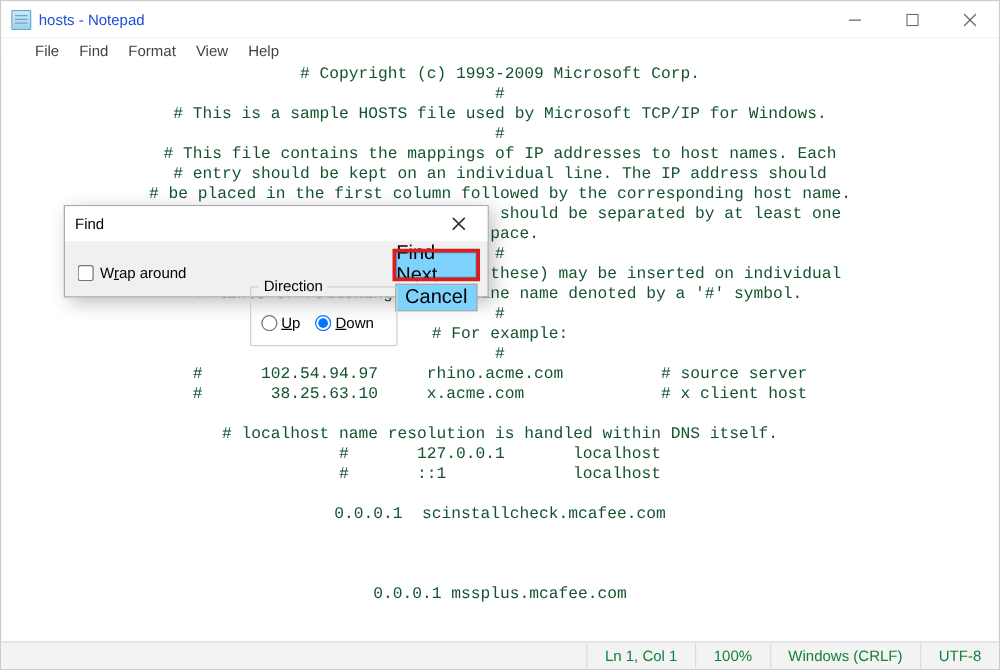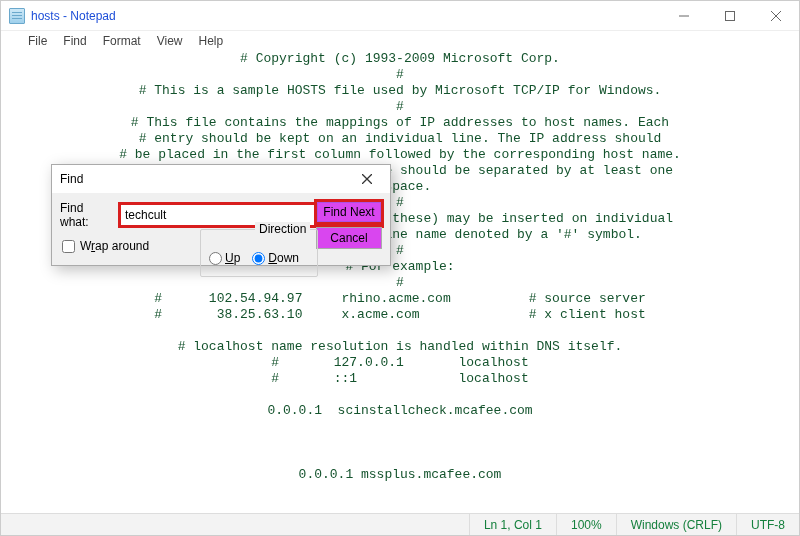--- a/index.html
+++ b/index.html
@@ -123,23 +123,23 @@
     border:1px solid #7a9ecb;
     padding:0 4px;
     font-family:"Segoe UI",sans-serif;
     font-size:12px;
     background:#fff;
   }
   .hl-red{ outline:3px solid #d81e1e; outline-offset:-1px; }
   .btncol{ position:absolute; right:8px; top:8px; display:flex; flex-direction:column; gap:4px; }
   .dlg-btn{
     width:66px; height:22px;
-    background:#d946ef;
+    background:#7dd3fc;
     border:1px solid #aaa;
-    font-size:12px;
+    font-size:16px;
     display:flex;align-items:center;justify-content:center;
     cursor:default;
   }
   .dlg-btn.primary{
     border:1px solid #2b72c2;
     box-shadow:inset 0 0 0 1px rgba(43,114,194,.25);
   }
   .opts-left{ margin-top:10px; display:flex; flex-direction:column; gap:6px; padding-left:2px;}
   .chk{ display:flex; align-items:center; gap:5px; }
   .chk input{ width:13px;height:13px;margin:0; }
@@ -148,21 +148,21 @@
     position:absolute;
     left:148px; top:36px;
     width:118px; height:48px;
     border:1px solid #d0d0d0;
     border-radius:2px;
     padding:14px 8px 4px 8px;
     display:flex; gap:12px; align-items:center;
   }
   .direction-box .legend{
     position:absolute; top:-8px; left:6px;
-    background:#f0f0f0; padding:0 4px; font-size:12px;margin-left:48px;
+    background:#f0f0f0; padding:0 4px; font-size:12px;
   }
   .radio{display:flex;align-items:center;gap:3px;}
   .radio input{margin:0;width:13px;height:13px;}
   .radio span u{text-decoration:underline;}
 </style>
 </head>
 <body>
 
 <div class="titlebar">
   <div class="app-icon"></div>
@@ -224,24 +224,20 @@
 <div class="find-dialog">
   <div class="find-titlebar">
     <div class="ft-title">Find</div>
     <div class="find-close">
       <svg viewBox="0 0 10 10">
           <path d="M0 0 L10 10 M10 0 L0 10"></path>
         </svg>
     </div>
   </div>
   <div class="find-body">
-    <div class="row1">
-      <label>Find what:</label>
-      <input class="find-input hl-red" type="text" value="techcult" style="">
-    </div>
 
     <div class="btncol">
       <div class="dlg-btn primary hl-red">
         <span>Find Next</span>
       </div>
       <div class="dlg-btn">
         <span>Cancel</span>
       </div>
     </div>
 

